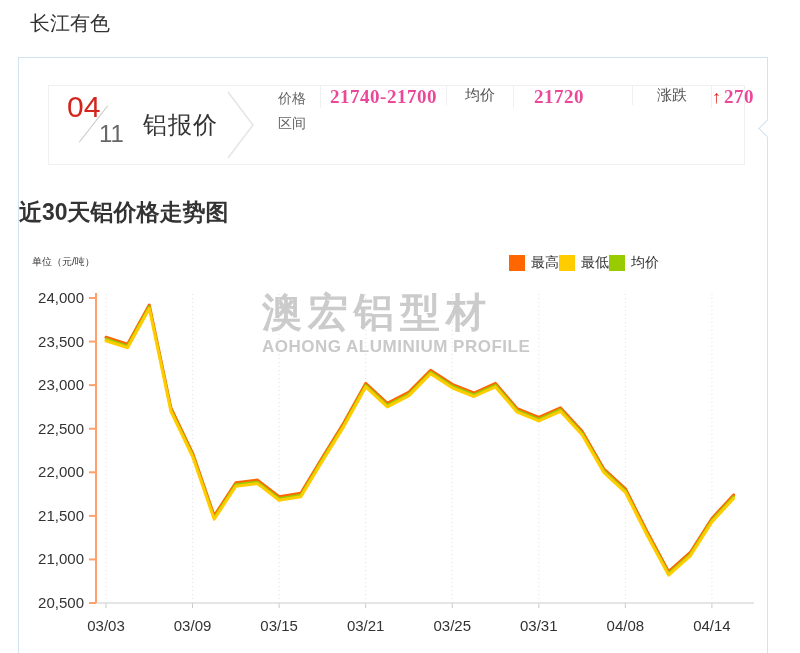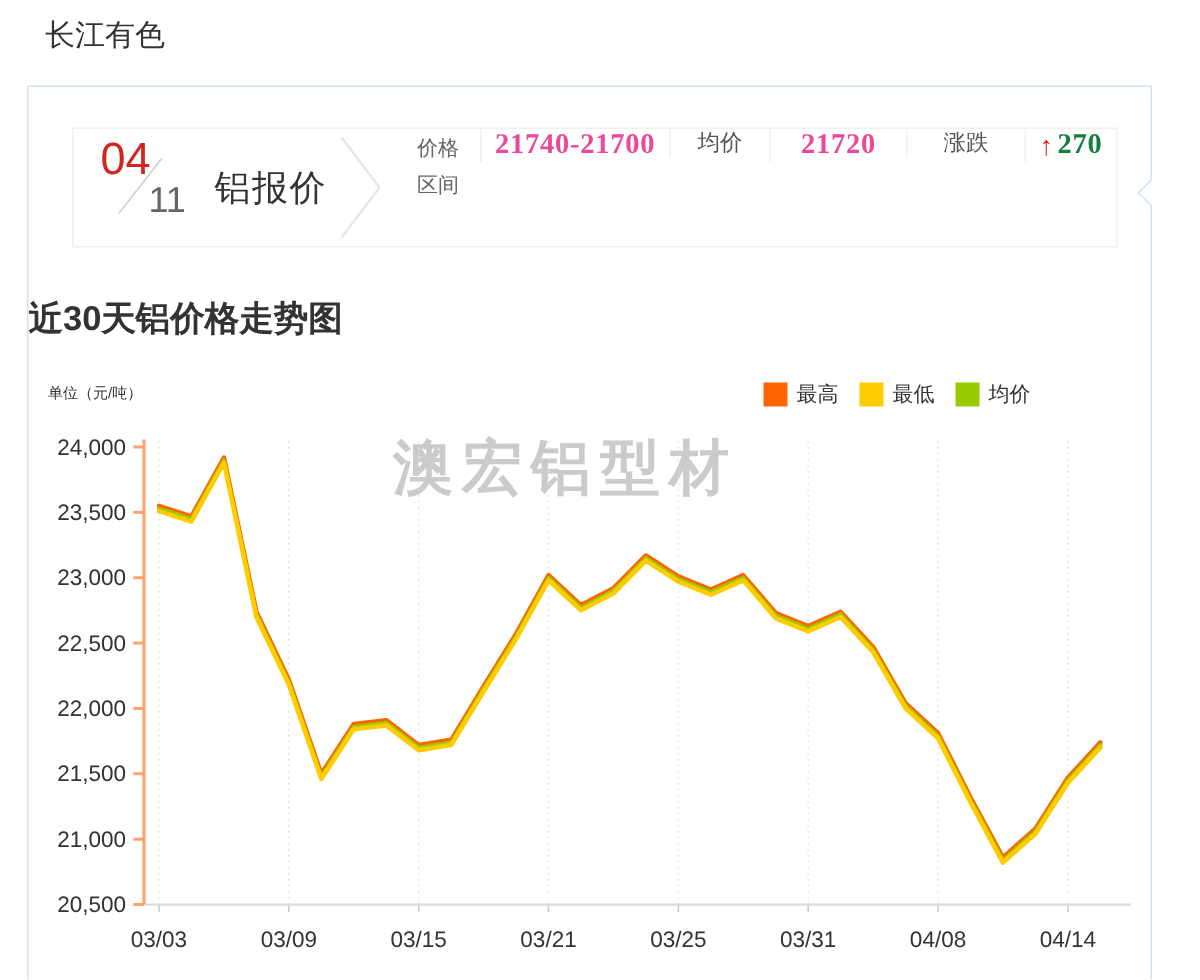--- a/index.html
+++ b/index.html
@@ -16,29 +16,29 @@
   .date .m{position:absolute;left:6px;top:6px;font-size:30px;line-height:1;color:#d2251d;}
   .date .slash{position:absolute;left:32px;top:15px;width:1px;height:46px;background:#ccc;transform:rotate(38deg);}
   .date .d{position:absolute;left:38px;top:36px;font-size:24px;line-height:1;color:#666;}
   .product{flex:none;align-self:center;font-size:24px;color:#333;margin-left:18px;letter-spacing:1px;}
   .chev{flex:none;align-self:center;margin-left:8px;}
   .cell{display:flex;align-items:center;justify-content:center;flex:none;border-left:1px solid #f0f0f0;}
   .c1{width:56px;margin-left:8px;border-left:none;flex-direction:column;font-size:14px;color:#666;line-height:1.75;}
   .c2{width:125px;}
   .c3{width:66px;font-size:15px;color:#555;}
   .c4{width:90px;}
-  .c5{width:78px;font-size:15px;color:#555;}
+  .c5{width:78px;font-size:15px;color:#555;margin-left:28px;}
   .c6{flex:1;}
   .num{font-family:"Liberation Serif",serif;font-weight:700;font-size:19px;color:#ec4899;letter-spacing:.5px;}
-  .red{color:#15803d;}
+  .red{color:#ec4899;}
   .up-arrow{color:#e0261c;font-size:18px;font-weight:700;margin-right:3px;line-height:1;}
   .chart-title{position:absolute;left:0;right:0;top:139px;text-align:left;
                font-size:23px;font-weight:700;color:#333;}
   .unit{position:absolute;left:13px;top:197px;font-size:10px;color:#333;}
-  .legend{position:absolute;left:490px;top:196px;display:flex;gap:14px;align-items:center;}
+  .legend{position:absolute;left:490px;top:196px;display:flex;align-items:center;}
   .legend-item{display:flex;align-items:center;gap:6px;}
   .sw{width:16px;height:16px;flex:none;}
   .legend-label{font-size:14px;color:#333;}
   .watermark{position:absolute;left:262px;top:290px;width:300px;text-align:left;color:#cbcbcb;z-index:1;}
   .wm-cn{font-size:40px;font-weight:700;letter-spacing:6px;line-height:1.1;white-space:nowrap;}
   .wm-en{font-size:17px;font-weight:700;letter-spacing:.5px;color:#c9c9c9;margin-top:3px;white-space:nowrap;}
   #chart-svg{position:absolute;left:0;top:0;z-index:2;font-family:"Liberation Sans",sans-serif;}
 </style>
 </head>
 <body>
@@ -92,20 +92,21 @@
       </div>
       <div class="legend-item">
         <span class="sw" style="background-color: rgb(153, 204, 0);"></span>
         <span class="legend-label">均价</span>
       </div>
     </div>
   </div>
 
   <div class="watermark">
     <div class="wm-cn">澳宏铝型材</div>
+    <div class="wm-en">AOHONG ALUMINIUM PROFILE</div>
   </div>
 
   <svg id="chart-svg" width="800" height="653" viewBox="0 0 800 653">
       <line x1="106" y1="294" x2="106" y2="603" stroke="#e0e0e0" stroke-width="1" stroke-dasharray="1 3"></line>
       <line x1="106" y1="603" x2="106" y2="608" stroke="#c9c9c9" stroke-width="1"></line>
       <text x="106" y="631" text-anchor="middle" font-size="15" fill="#333">03/03</text>
       <line x1="192.56" y1="294" x2="192.56" y2="603" stroke="#e0e0e0" stroke-width="1" stroke-dasharray="1 3"></line>
       <line x1="192.56" y1="603" x2="192.56" y2="608" stroke="#c9c9c9" stroke-width="1"></line>
       <text x="192.56" y="631" text-anchor="middle" font-size="15" fill="#333">03/09</text>
       <line x1="279.12" y1="294" x2="279.12" y2="603" stroke="#e0e0e0" stroke-width="1" stroke-dasharray="1 3"></line>

